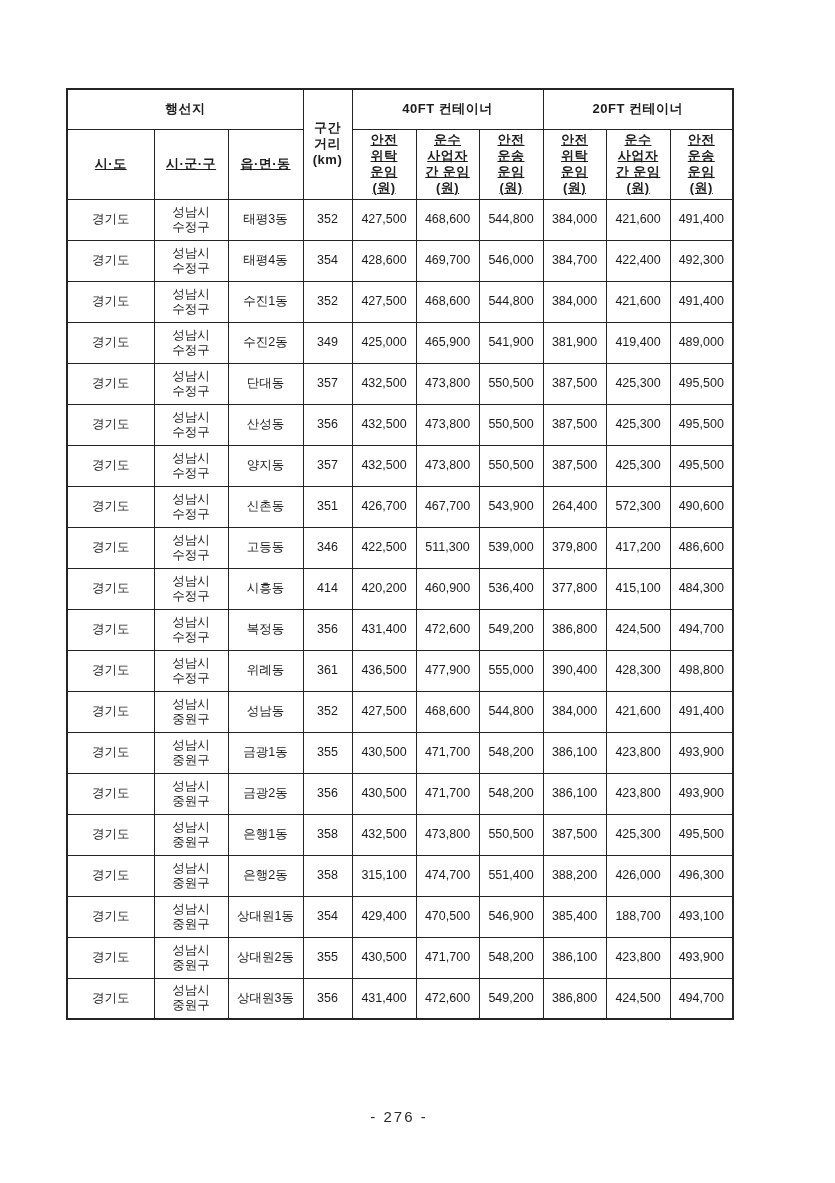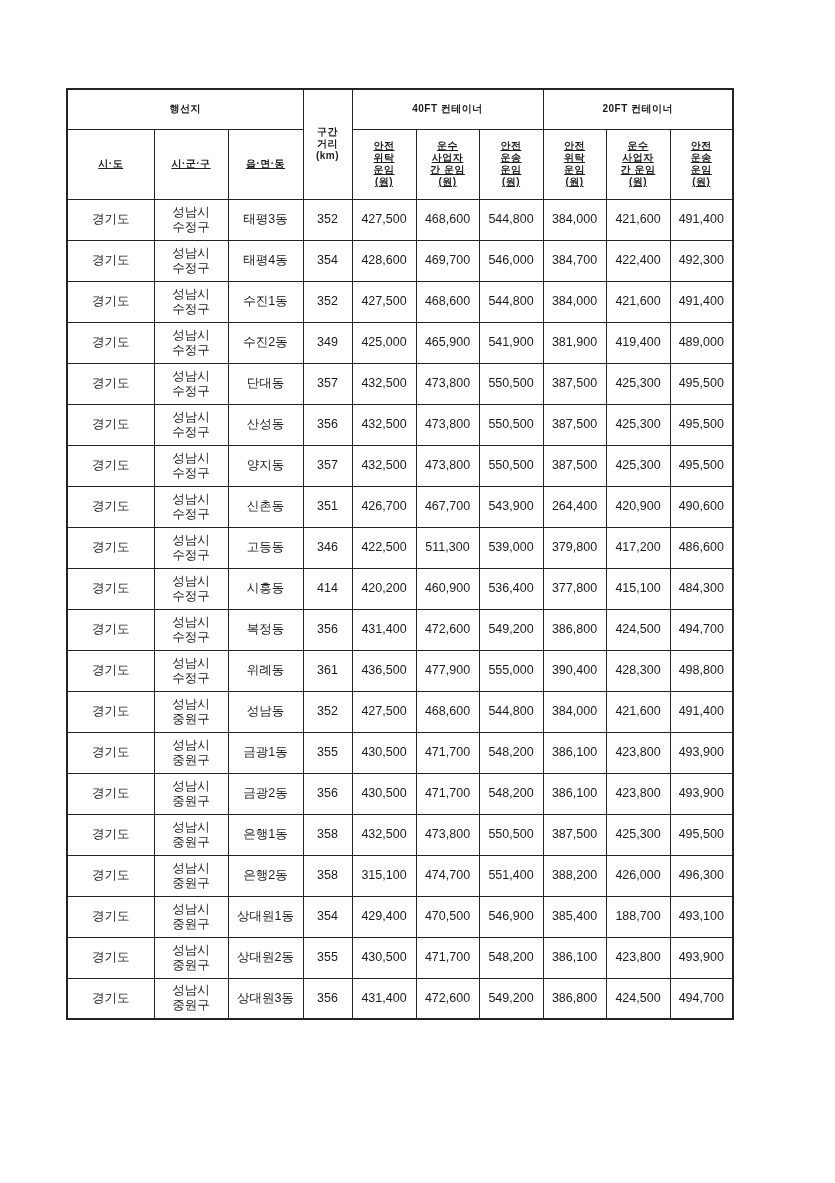--- a/index.html
+++ b/index.html
@@ -24,21 +24,21 @@
   }
   .fare-table th, .fare-table td {
     border: 1px solid #242424;
     text-align: center;
     vertical-align: middle;
     white-space: pre-line;
     overflow: hidden;
   }
   .fare-table thead th {
     font-weight: bold;
-    font-size: 10px;
+    font-size: 13px;
     line-height: 1.22;
     letter-spacing: 0.5px;
   }
   .fare-table thead tr.group-row th { height: 40px; }
   .fare-table thead tr.sub-row th { height: 70px; text-decoration: underline; }
   .fare-table tbody td {
     font-weight: normal;
     font-size: 12.5px;
     line-height: 1.2;
     height: 41px;
@@ -206,21 +206,21 @@
         <tr>
           <td>경기도</td>
           <td>성남시
 수정구</td>
           <td>신촌동</td>
           <td>351</td>
           <td>426,700</td>
           <td>467,700</td>
           <td>543,900</td>
           <td>264,400</td>
-          <td>420,900</td>
+          <td>572,300</td>
           <td>490,600</td>
         </tr>
         <tr>
           <td>경기도</td>
           <td>성남시
 수정구</td>
           <td>고등동</td>
           <td>346</td>
           <td>422,500</td>
           <td>511,300</td>
@@ -368,14 +368,15 @@
           <td>431,400</td>
           <td>472,600</td>
           <td>549,200</td>
           <td>386,800</td>
           <td>424,500</td>
           <td>494,700</td>
         </tr>
       </tbody>
   </table>
 
+  <div class="footer">- 276 -</div>
 
 </div>
 
 </body></html>

